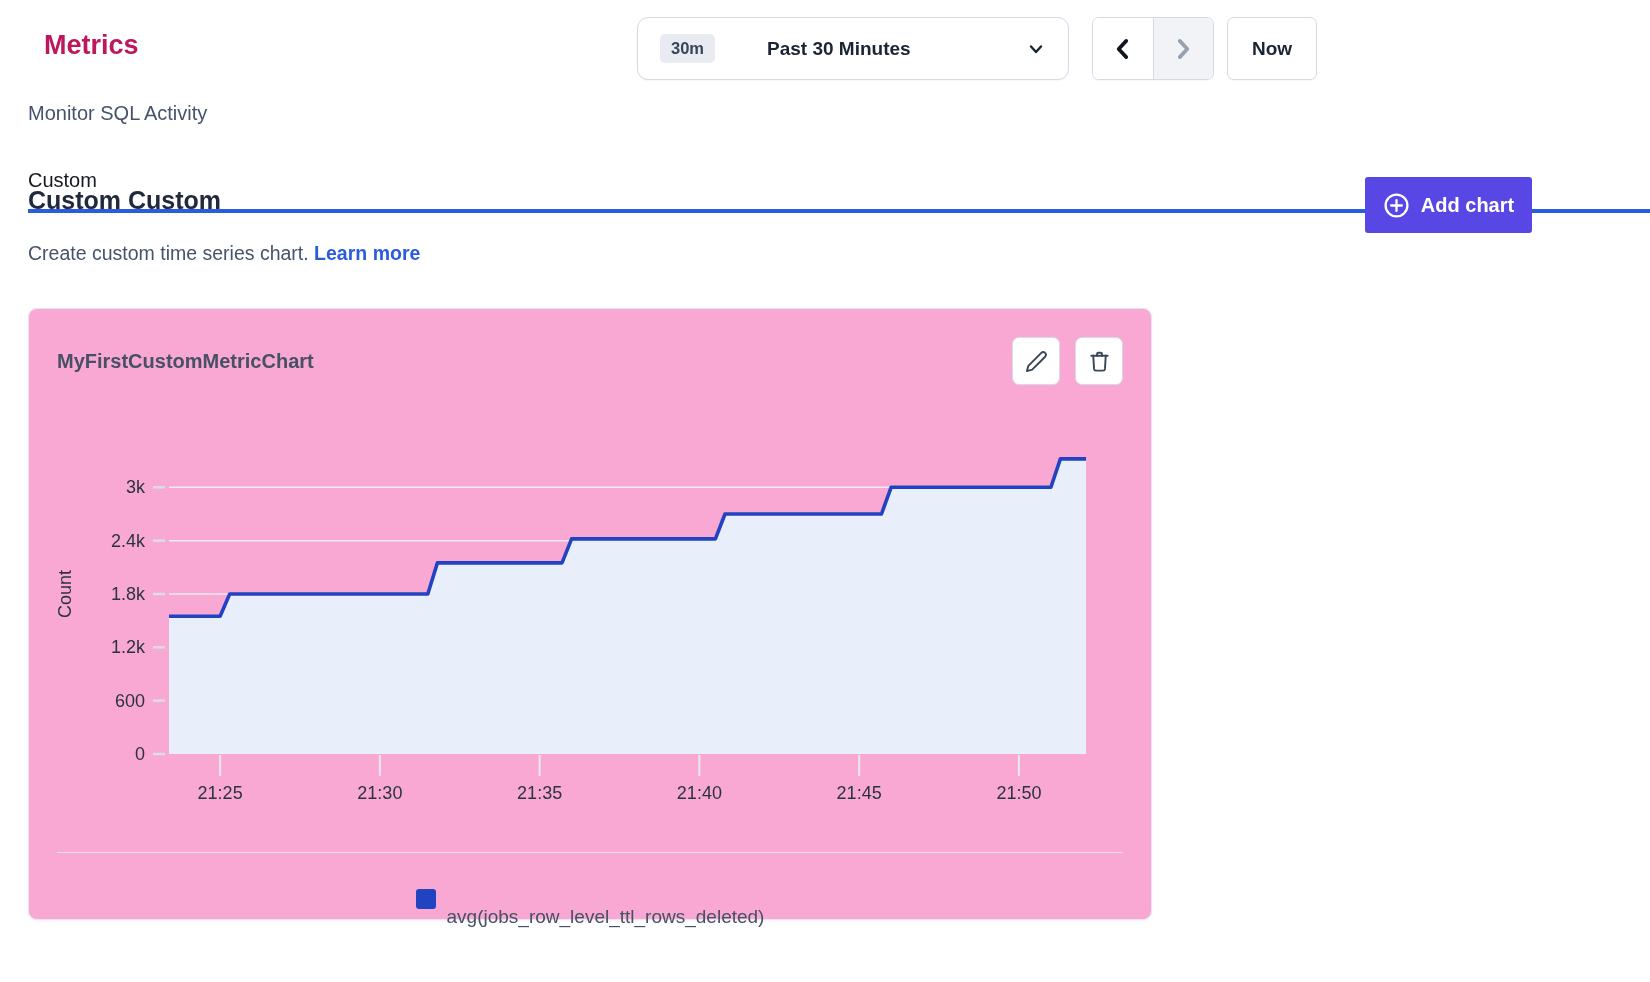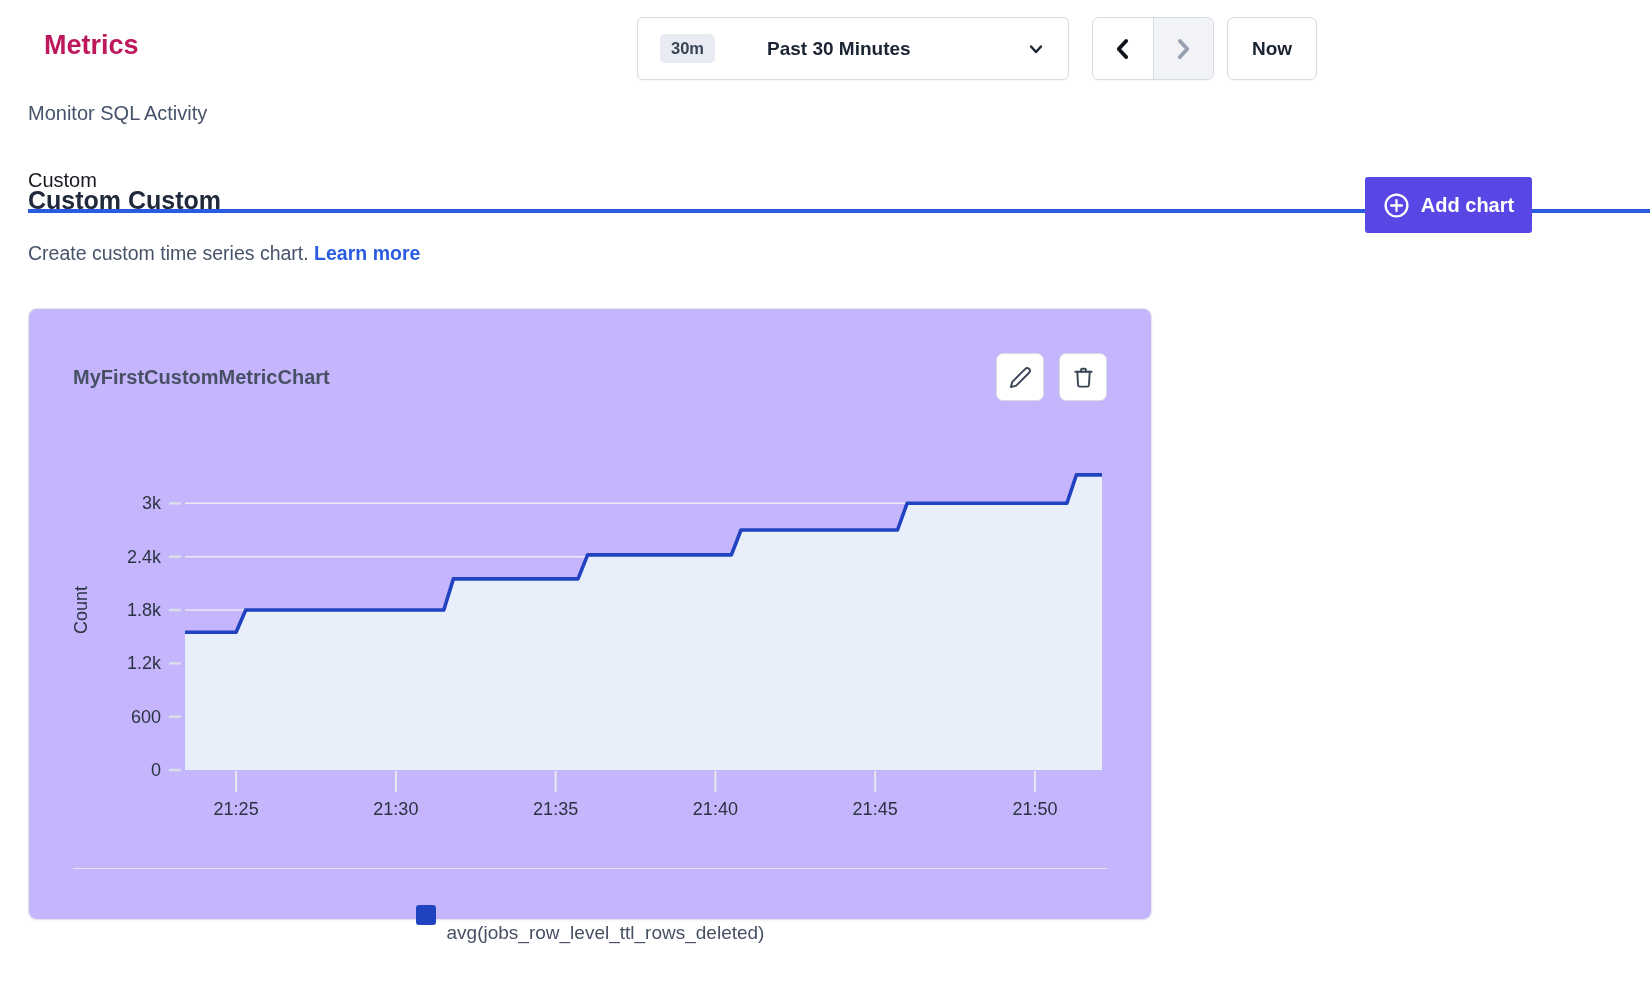--- a/index.html
+++ b/index.html
@@ -4,21 +4,21 @@
 <style>
   * { margin:0; padding:0; box-sizing:border-box; }
   html,body { width:1650px; height:982px; background:#ffffff;
     font-family:"Liberation Sans", sans-serif; color:#202a3c; }
   .abs { position:absolute; }
 
   
   .page-title { left:44px; top:30px; font-size:27px; font-weight:700; color:#be185d; }
 
   .time-select { left:637px; top:17px; width:432px; height:63px;
-    border:1px solid #d5dae4; border-radius:6px; background:#fff;
+    border:1px solid #d5dae4; border-radius:11px; background:#fff;
     display:flex; align-items:center; padding:0 22px; gap:16px; cursor:pointer;
     box-shadow:0 1px 2px rgba(16,24,40,.04); }
   .time-badge { background:#e8ebf1; border-radius:5px; padding:5px 11px;
     font-size:16.5px; font-weight:700; color:#3a4457; }
   .time-label { font-size:19px; font-weight:700; color:#1b2433;margin-left:36px; }
   .time-select svg { margin-left:auto; }
 
   .nav-group { left:1092px; top:17px; width:122px; height:63px;
     border:1px solid #d5dae4; border-radius:7px; overflow:hidden;
     display:flex; background:#fff; box-shadow:0 1px 2px rgba(16,24,40,.04); }
@@ -45,22 +45,22 @@
   .section-title { left:28px; top:186px; font-size:25px; font-weight:700; color:#202a3c; }
   .section-desc { left:28px; top:242px; font-size:19.5px; color:#46536b; }
   .learn-more { color:#2a5ce0; font-weight:700; text-decoration:none; cursor:pointer; }
 
   .add-chart { left:1365px; top:177px; width:167px; height:56px;
     background:#5846e5; border:none; border-radius:3px; color:#fff;
     font-size:20px; font-weight:700; font-family:inherit; cursor:pointer;
     display:flex; align-items:center; justify-content:center; gap:11px; }
 
   
-  .card { left:28px; top:308px; width:1124px; height:612px; background:#c4b5fd;
-    border:1px solid #e4e7ee; border-radius:9px; padding:44px;
+  .card { left:28px; top:308px; width:1124px; height:612px; background:#f9a8d4;
+    border:1px solid #e4e7ee; border-radius:9px; padding:28px;
     box-shadow:0 1px 3px rgba(16,24,40,.05); }
   .card-header { display:flex; align-items:center; justify-content:space-between; height:48px; }
   .card-title { font-size:20px; font-weight:700; color:#475064; }
   .icon-btns { display:flex; gap:15px; }
   .icon-btn { width:48px; height:48px; border:1px solid #d6dbe4; border-radius:7px;
     background:#fff; display:flex; align-items:center; justify-content:center; cursor:pointer; }
 
   .chart-wrap { margin-top:26px; }
   svg text.tick { font-size:18px; fill:#2a3342; font-family:"Liberation Sans", sans-serif; }
 

